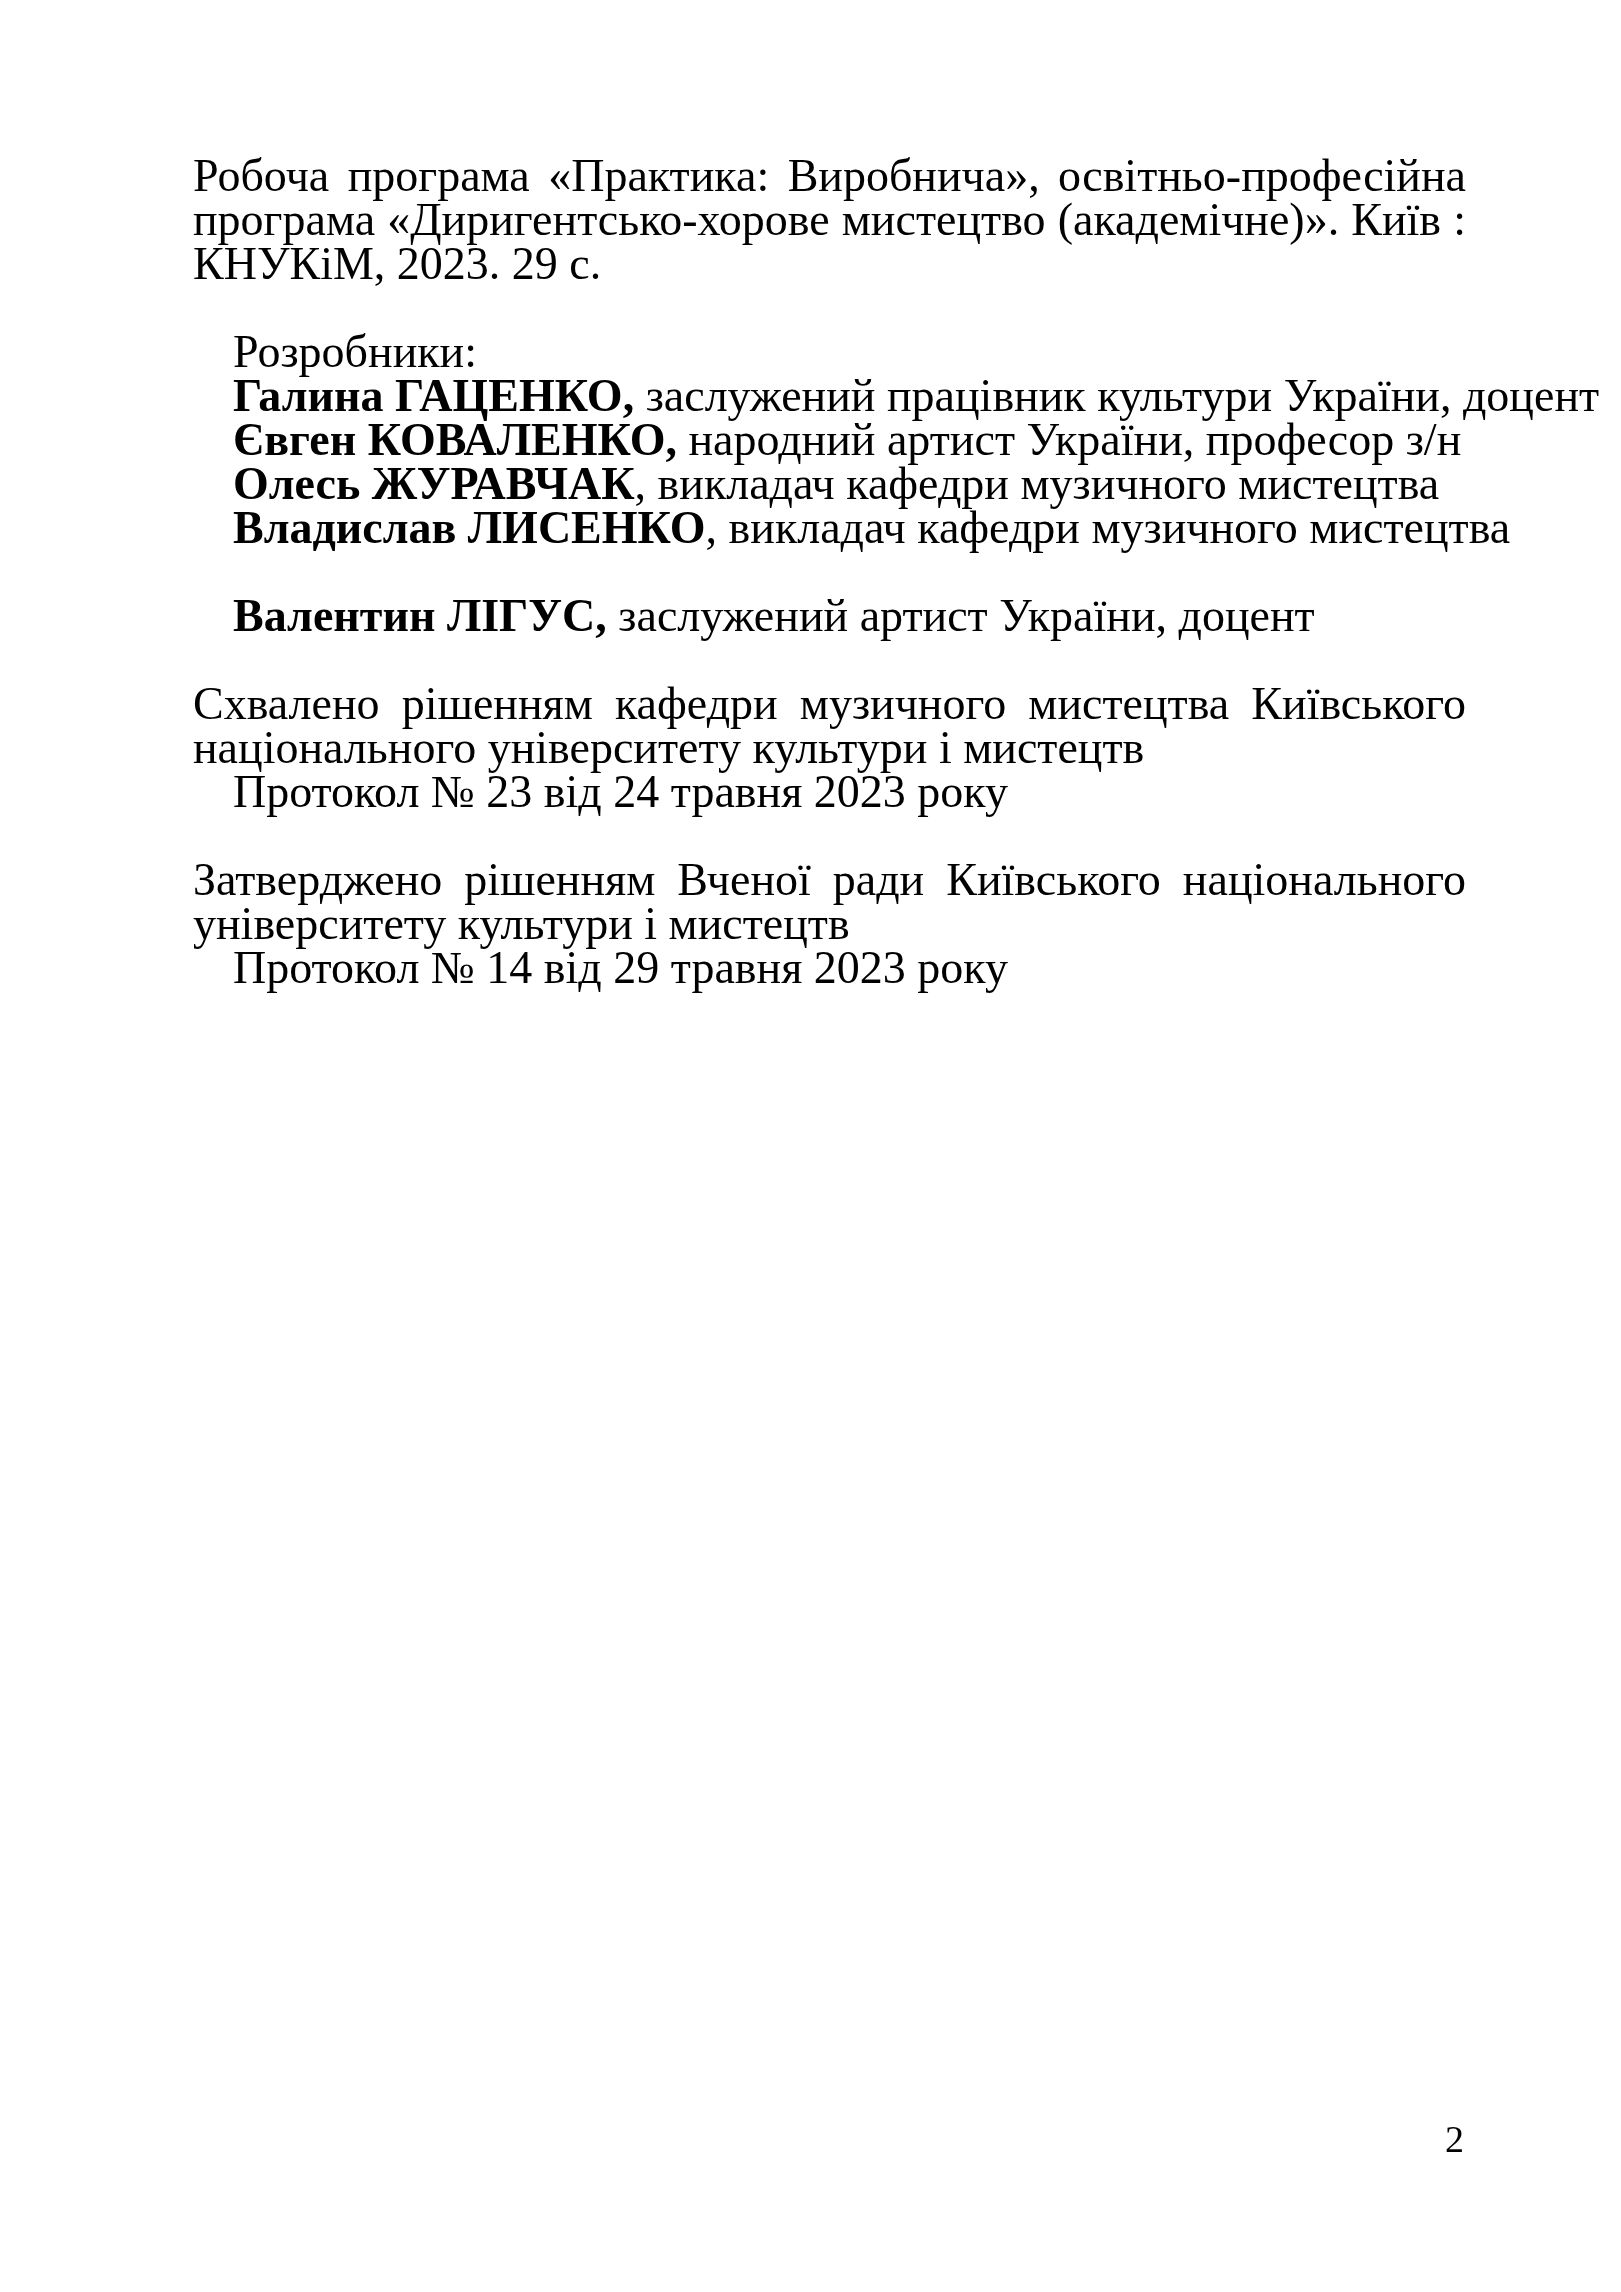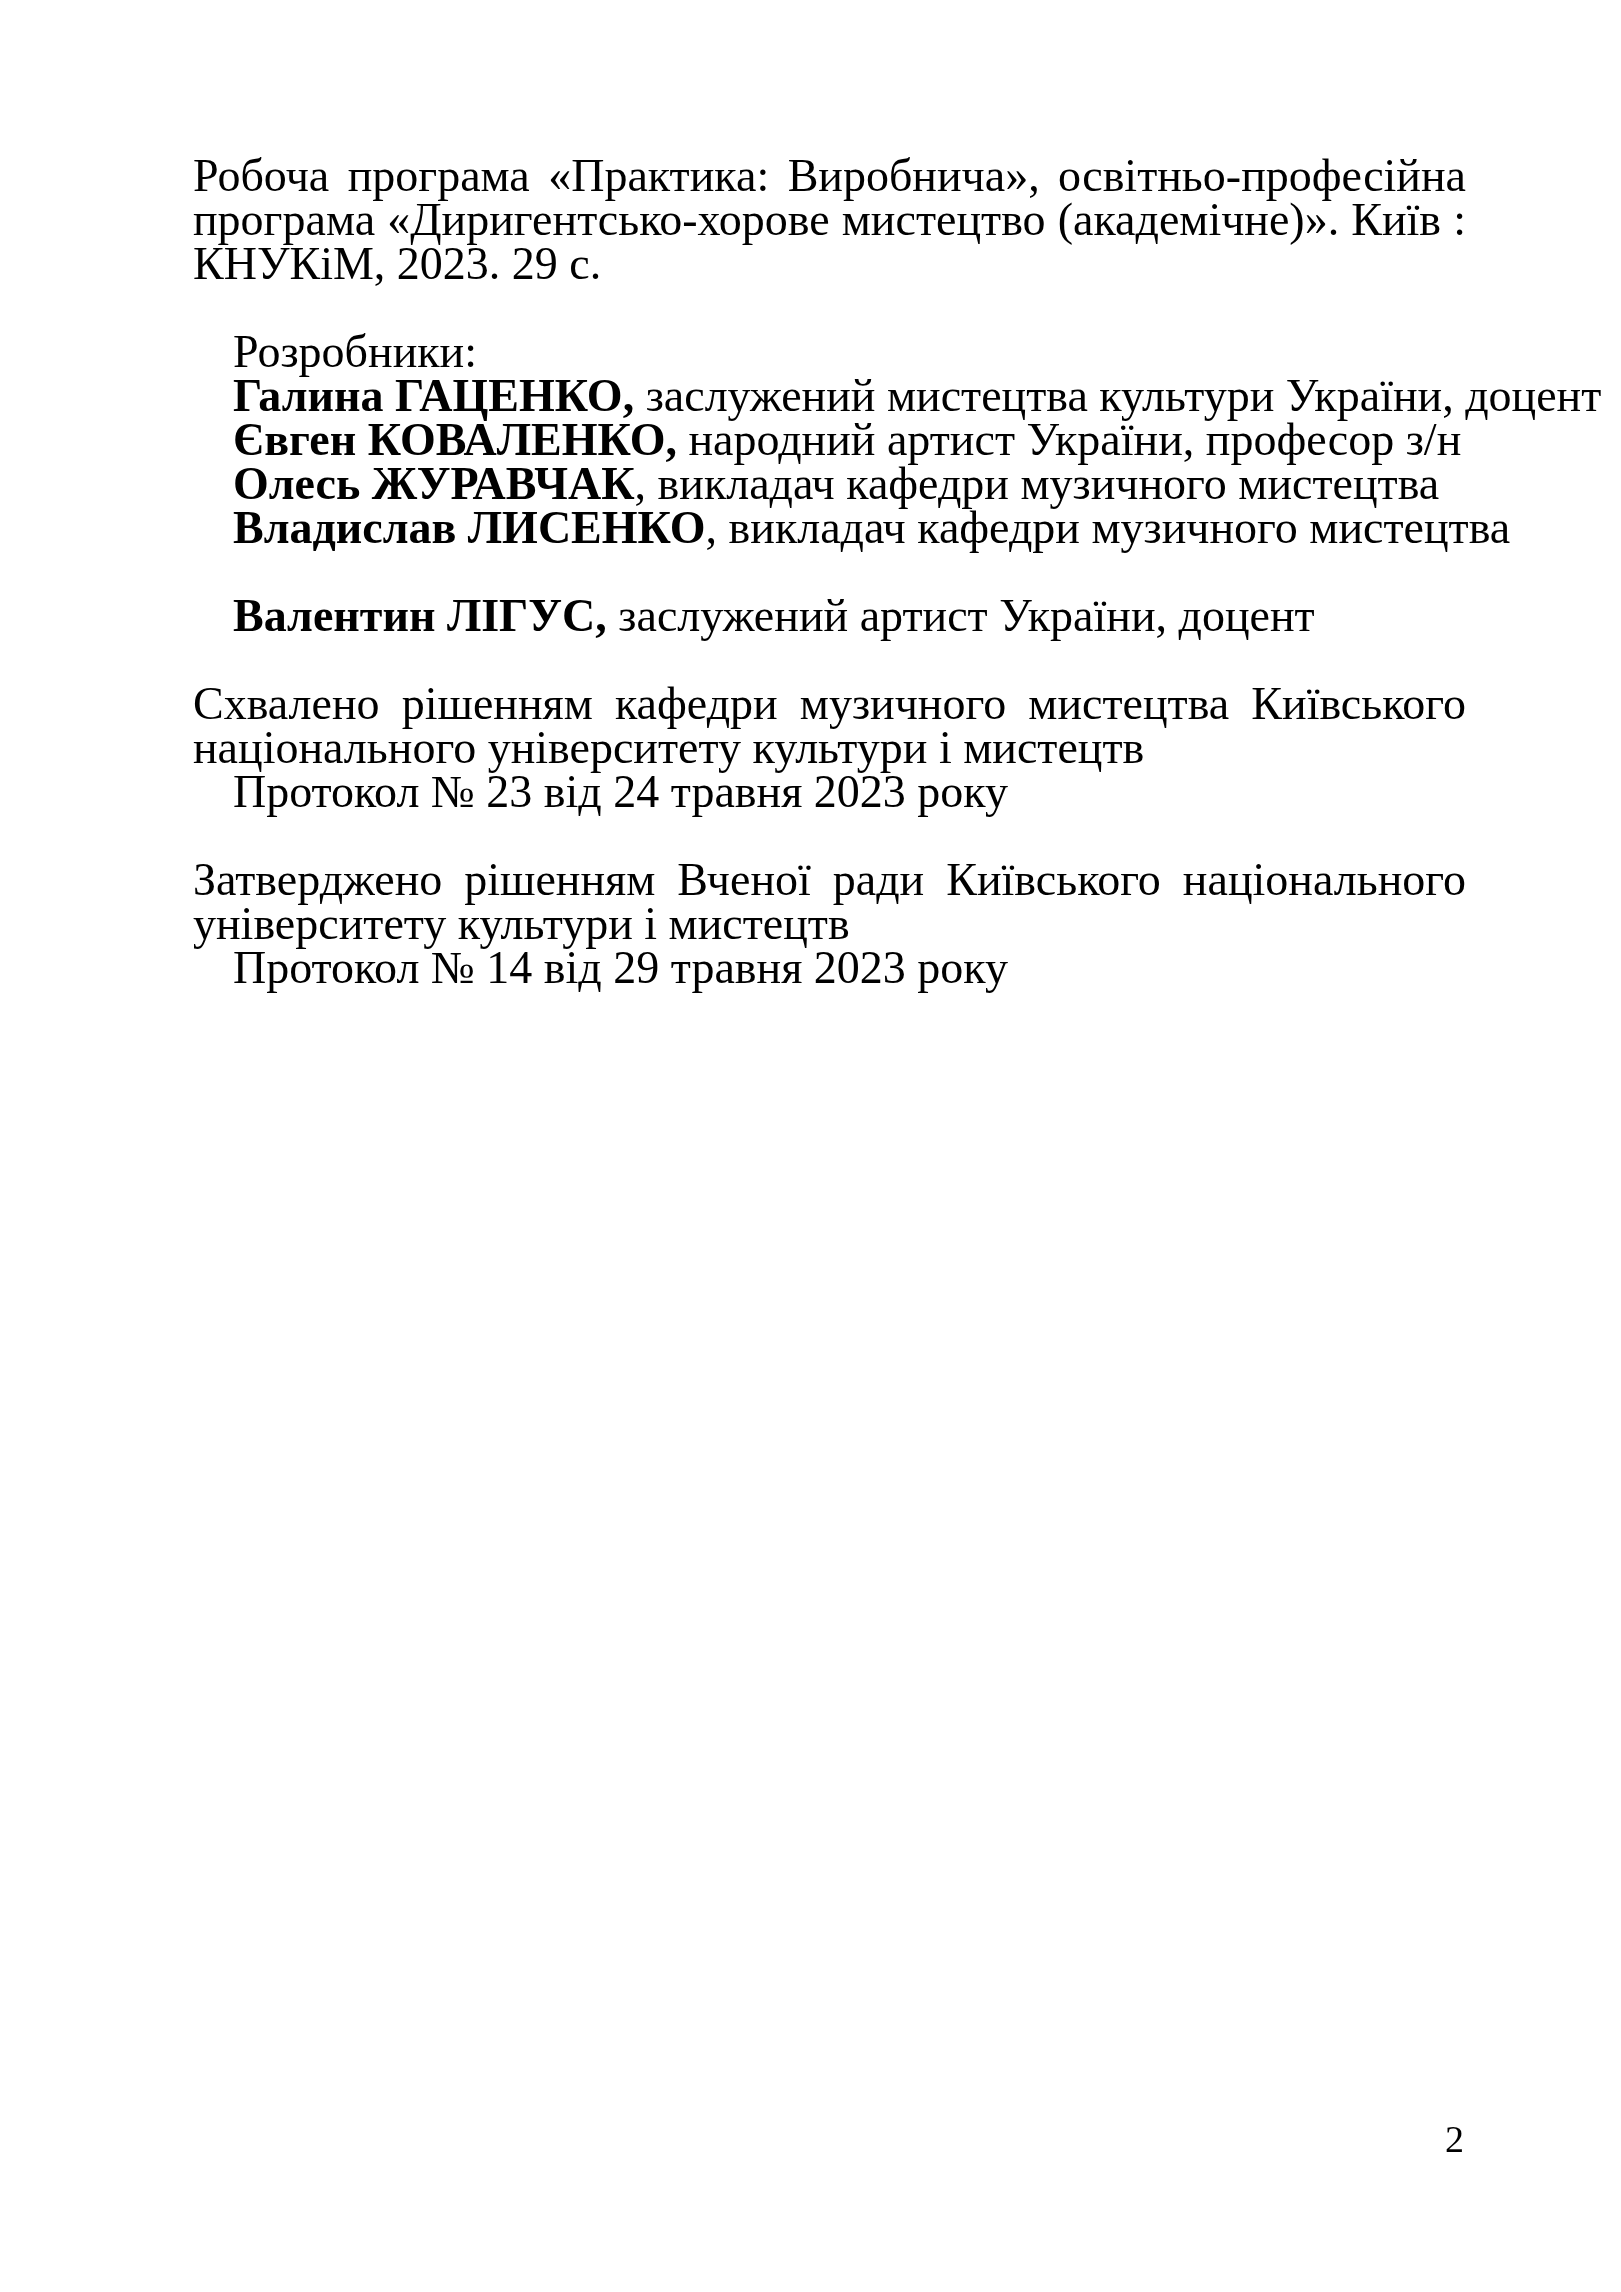--- a/index.html
+++ b/index.html
@@ -63,21 +63,21 @@
 
 <div class="page">
   <div class="content">
 
     <p class="para justify">Робоча програма «Практика: Виробнича», освітньо-професійна програма «Диригентсько-хорове мистецтво (академічне)». Київ : КНУКіМ, 2023. 29 с.</p>
 
     <div class="blank"></div>
 
     <div class="para">
       <span class="line">Розробники:</span>
-      <span class="line"><span class="bold">Галина ГАЦЕНКО,</span><span> заслужений мистецтва культури України, доцент</span></span>
+      <span class="line"><span class="bold">Галина ГАЦЕНКО,</span><span> заслужений працівник культури України, доцент</span></span>
       <span class="line"><span class="bold">Євген КОВАЛЕНКО,</span><span> народний артист України, професор з/н</span></span>
       <span class="line"><span class="bold">Олесь ЖУРАВЧАК</span><span>, викладач кафедри музичного мистецтва</span></span>
       <span class="line"><span class="bold">Владислав ЛИСЕНКО</span><span>, викладач кафедри музичного мистецтва</span></span>
     </div>
 
     <div class="blank"></div>
 
     <div class="para">
       <span class="line"><span class="bold">Валентин ЛІГУС,</span><span> заслужений артист України, доцент</span></span>
     </div>

